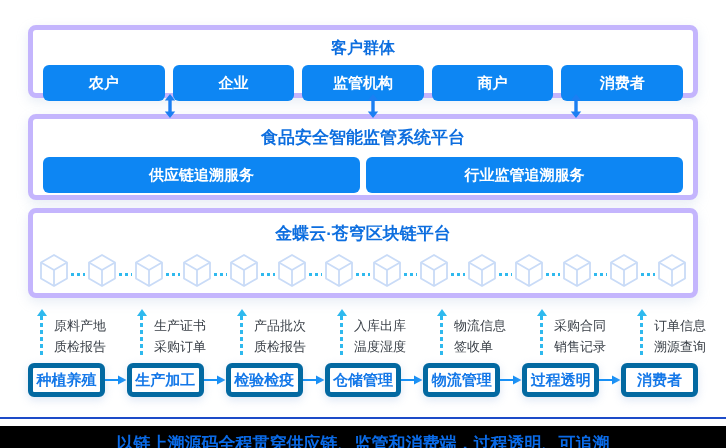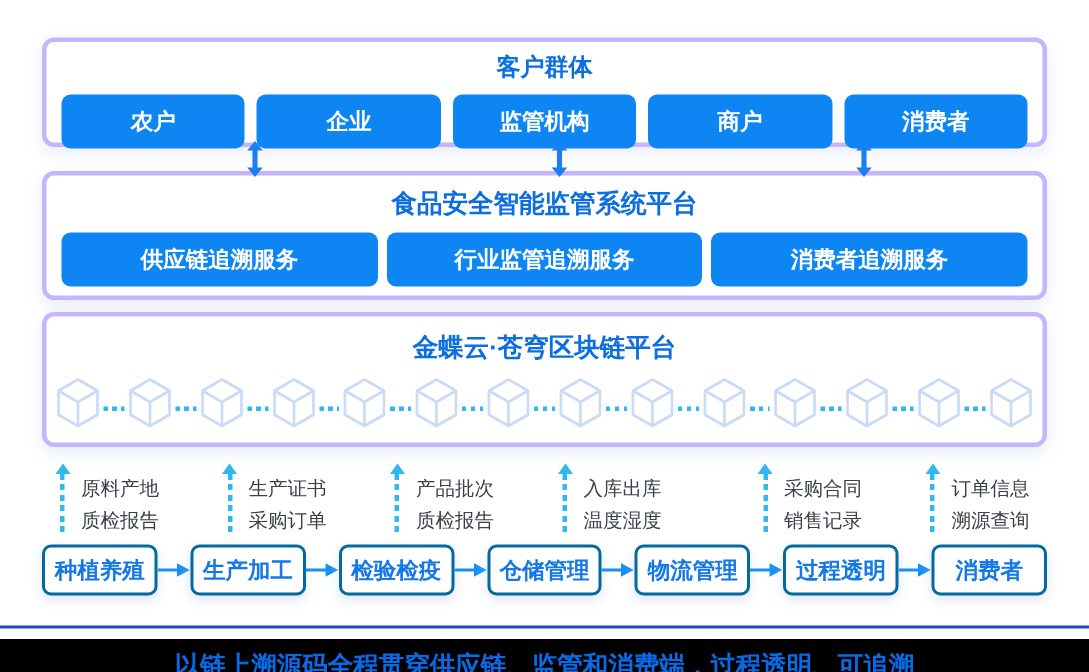--- a/index.html
+++ b/index.html
@@ -15,21 +15,21 @@
     --label-text:#3a4048;
   }
   *{margin:0;padding:0;box-sizing:border-box;}
   html,body{background:#fff;}
   body{font-family:"Liberation Sans","DejaVu Sans",sans-serif;}
   .stage{position:relative;width:726px;height:448px;background:#ffffff;overflow:hidden;}
 
   .card{
     margin:0 28px;
     background:#ffffff;
-    border:3px solid #c4b5fd;
+    border:5px solid #c4b5fd;
     border-radius:8px;
     box-shadow:0 4px 12px rgba(170,190,220,.28);
   }
   .card h2{
     text-align:center;
     color:var(--title-blue);
     font-weight:700;
     font-size:16px;
     line-height:22px;
   }
@@ -78,21 +78,21 @@
     position:absolute;left:8.5px;top:0;width:0;height:0;
     border-left:5px solid transparent;border-right:5px solid transparent;
     border-bottom:7px solid var(--cyan);
   }
   .label-cell span{display:block;font-size:13px;line-height:21px;color:var(--label-text);white-space:nowrap;}
 
   
   .flow-row{display:flex;align-items:center;margin:6px 28px 0 28px;height:34px;}
   .flow-stage{
     flex:1 1 0;height:34px;background:#ffffff;border-radius:6px;
-    border:2px solid #0369a1;box-shadow:0 3px 8px rgba(180,200,230,.45);
+    border:5px solid #0369a1;box-shadow:0 3px 8px rgba(180,200,230,.45);
     color:var(--flow-blue);font-size:15px;font-weight:600;
     display:flex;align-items:center;justify-content:center;white-space:nowrap;
   }
   .flow-arrow{flex:0 0 22px;color:#1890f5;line-height:0;text-align:center;}
 
   
   .divider{margin-top:20px;height:2px;width:100%;background:var(--divider-blue);}
   .caption-bar{
     margin-top:7px;height:36px;width:100%;background:var(--caption-bg);
     display:flex;align-items:center;justify-content:center;
@@ -127,21 +127,20 @@
     <span class="updown a3"><svg viewBox="0 0 12 24" width="12" height="24">
           <path d="M6 0 L11.2 6.4 H7.7 V17.6 H11.2 L6 24 L0.8 17.6 H4.3 V6.4 H0.8 Z" fill="currentColor"></path>
         </svg></span>
   </div>
 
   <section class="card card-platform">
     <h2>食品安全智能监管系统平台</h2>
     <div class="btn-row" id="serviceRow">
         <div class="btn">供应链追溯服务</div>
         <div class="btn">行业监管追溯服务</div>
-        <div class="btn">消费者追溯服务</div>
       </div>
   </section>
 
   <section class="card card-blockchain">
     <h2>金蝶云·苍穹区块链平台</h2>
     <div class="cube-row" id="cubeRow">
         <span class="cube"><svg viewBox="0 0 32 36" width="32" height="36" fill="none" stroke="currentColor" stroke-width="1.8" stroke-linejoin="round">
             <path d="M16 2 29 9.5 V25.5 L16 33 3 25.5 V9.5 Z"></path>
             <path d="M3 9.5 16 17 29 9.5 M16 17 V33"></path>
           </svg></span>
@@ -235,20 +234,26 @@
         <span>质检报告</span>
       </div>
       <div class="label-spacer"></div>
       <div class="label-cell">
         <i class="dash-line"></i>
         <i class="dash-head"></i>
         <span>入库出库</span>
         <span>温度湿度</span>
       </div>
       <div class="label-spacer"></div>
+      <div class="label-cell">
+        <i class="dash-line"></i>
+        <i class="dash-head"></i>
+        <span>物流信息</span>
+        <span>签收单</span>
+      </div>
       <div class="label-spacer"></div>
       <div class="label-cell">
         <i class="dash-line"></i>
         <i class="dash-head"></i>
         <span>采购合同</span>
         <span>销售记录</span>
       </div>
       <div class="label-spacer"></div>
       <div class="label-cell">
         <i class="dash-line"></i>

